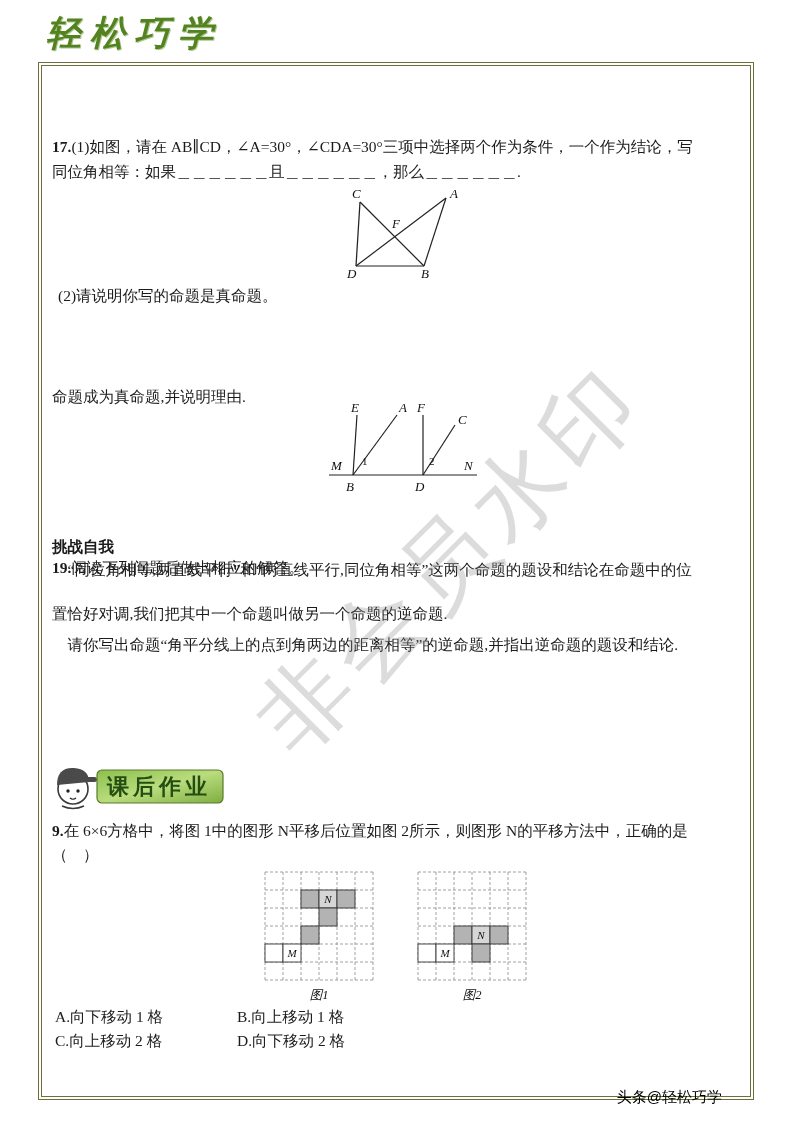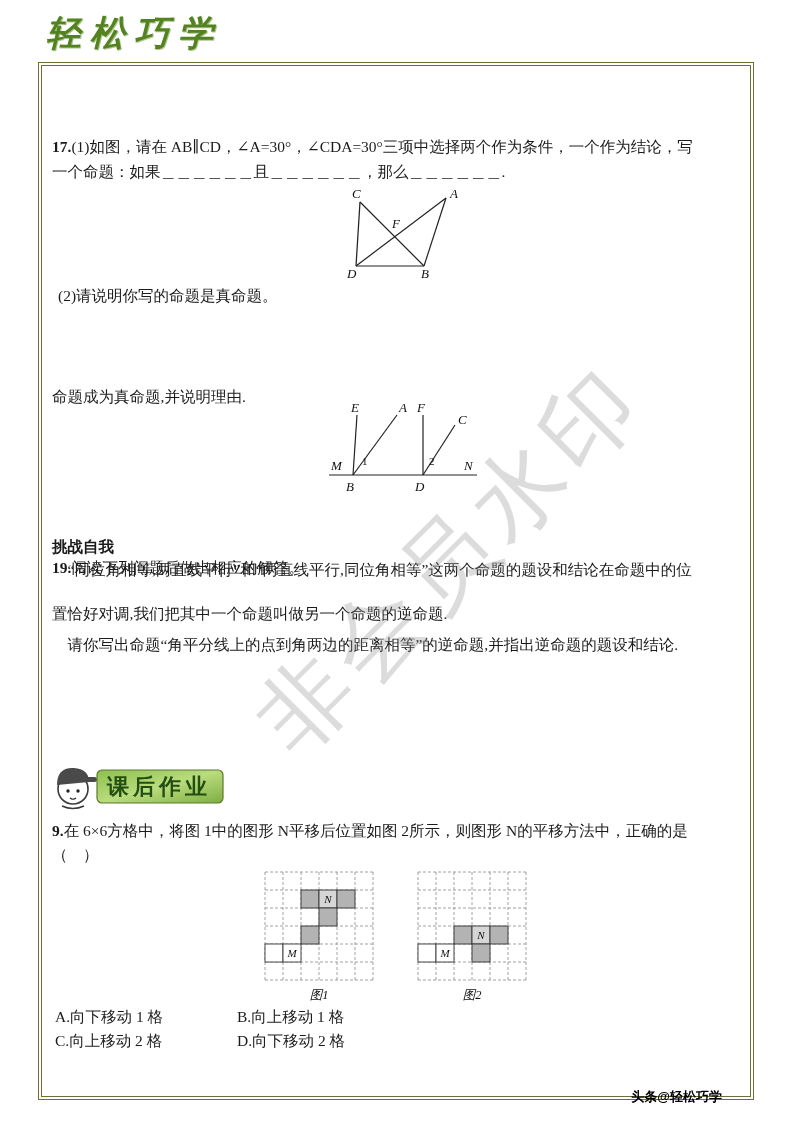--- a/index.html
+++ b/index.html
@@ -30,36 +30,36 @@
   .gridfig { position:absolute; width:112px; text-align:center; }
   .gridlabel { font-size:12.5px; margin-top:1px; color:#111;font-style:italic; }
   .opt { position:absolute; font-size:15.5px; white-space:nowrap; }
   .watermark {
     position:absolute; left:140px; top:498px; width:620px; text-align:center;
     transform:rotate(-45deg); font-size:92px; letter-spacing:8px;
     color:rgba(130,130,130,0.28); pointer-events:none; z-index:5;
     font-family:"Liberation Sans","DejaVu Sans",sans-serif;
   }
   .footer {
-    position:absolute; right:38px; top:1088px; font-size:13px; font-weight:bold; color:#000;
+    position:absolute; right:38px; top:1088px; font-size:15px; font-weight:normal; color:#000;
     font-family:"Liberation Sans","DejaVu Sans",sans-serif;
   }
   .badge { position:absolute; left:42px; top:753px; }
 </style>
 </head>
 <body>
 
 <div class="page">
 
   <div class="logo">轻松巧学</div>
 
   <div class="frame"></div>
 
   <div class="tline" style="left:52px; top:136px;"><span class="bold">17.</span><span>(1)如图，请在 AB∥CD，∠A=30°，∠CDA=30°三项中选择两个作为条件，一个作为结论，写</span></div>
-  <div class="tline" style="left:52px; top:161px;">一个命题：如果＿＿＿＿＿＿且＿＿＿＿＿＿，那么＿＿＿＿＿＿.</div>
+  <div class="tline" style="left:52px; top:161px;">同位角相等：如果＿＿＿＿＿＿且＿＿＿＿＿＿，那么＿＿＿＿＿＿.</div>
 
   <svg class="fig" style="left:336px; top:186px;" width="140" height="94" viewBox="0 0 140 94">
     <g stroke="#222" stroke-width="1.2" fill="none">
       <line x1="24" y1="16" x2="20" y2="80"></line>
       <line x1="20" y1="80" x2="88" y2="80"></line>
       <line x1="88" y1="80" x2="110" y2="12"></line>
       <line x1="24" y1="16" x2="88" y2="80"></line>
       <line x1="20" y1="80" x2="110" y2="12"></line>
     </g>
     <g class="figlabel">

